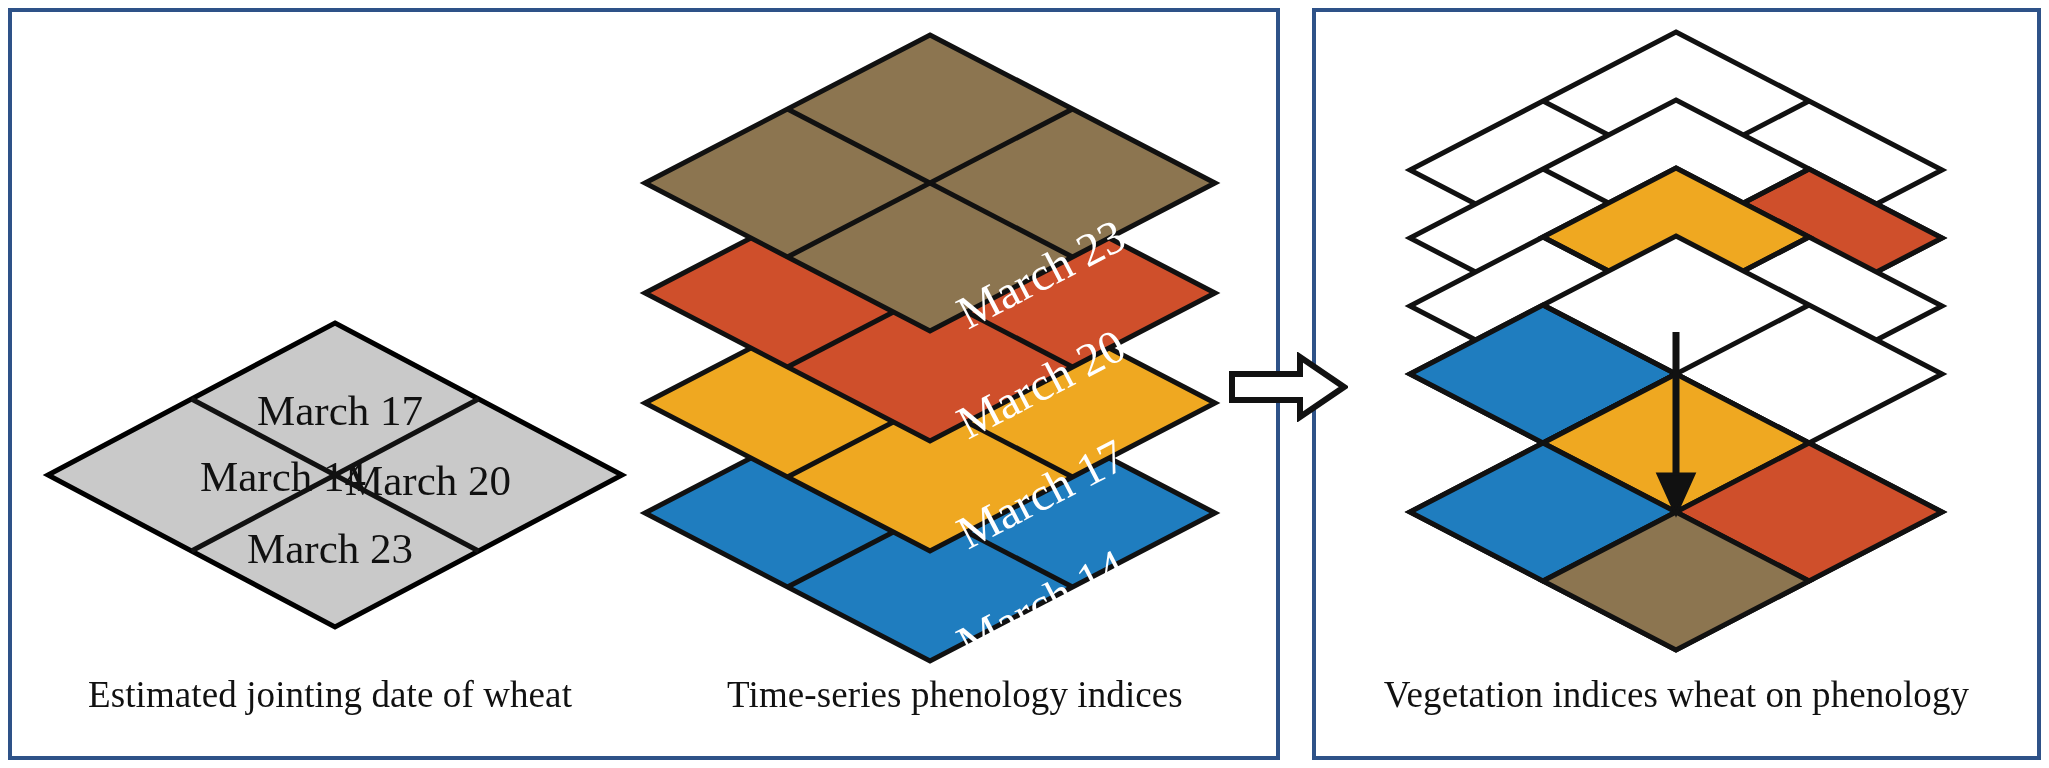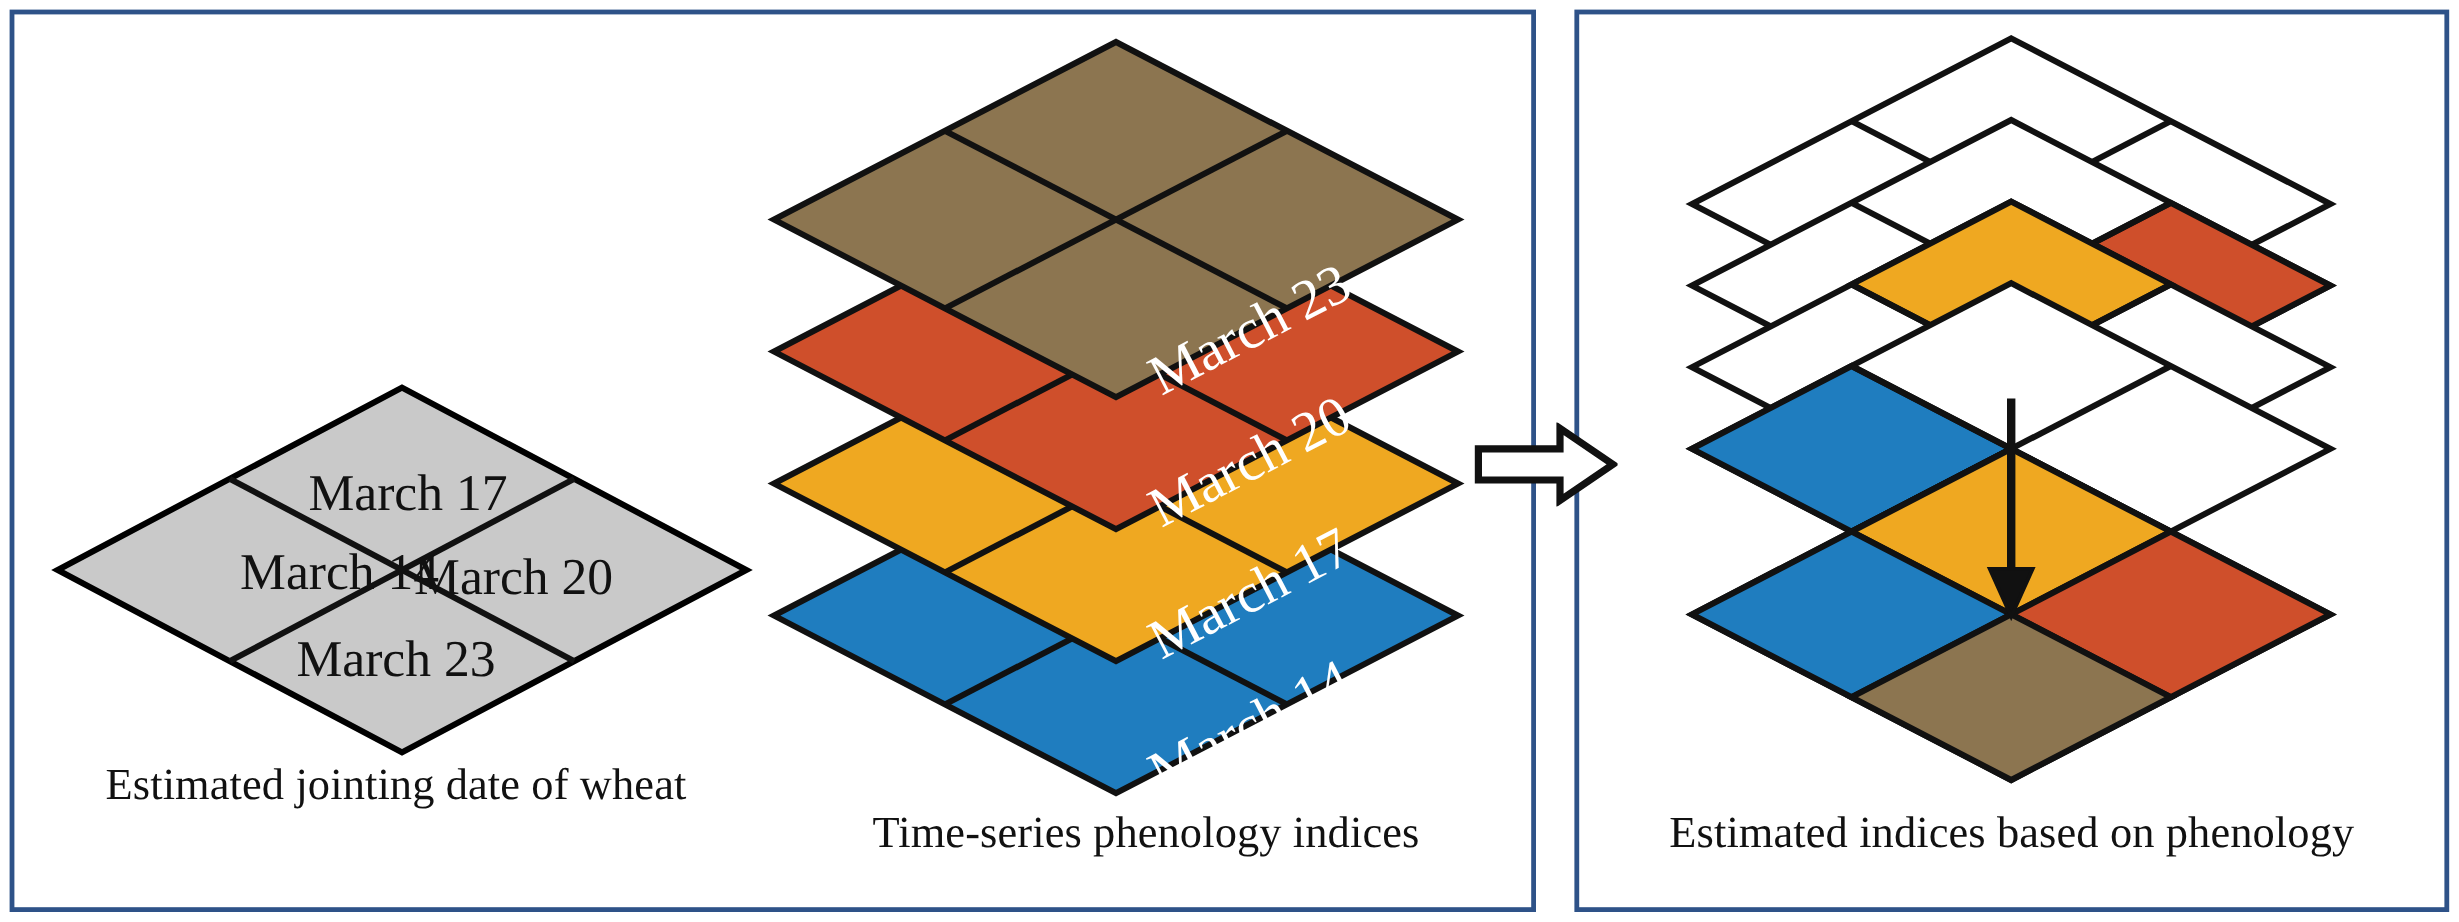--- a/index.html
+++ b/index.html
@@ -25,21 +25,21 @@
   
   .caption{
     position:absolute;
     text-align:center;
     color:#111111;
     font-size:37px;
     line-height:1.05;
     white-space:nowrap;
     letter-spacing:0.1px;
   }
-  #caption-left   {left:30px;  top:636px; width:600px;}
+  #caption-left   {left:30px;  top:676px; width:600px;}
   #caption-middle {left:660px; top:676px; width:590px;}
   #caption-right  {left:1322px;top:676px; width:709px;}
 
   
   .iso{
     position:absolute;
     transform-origin:50% 50%;
   }
   .iso svg{display:block;overflow:visible;}
 
@@ -159,15 +159,15 @@
 
       <g>
         <line x1="334" y1="310" x2="334" y2="470" stroke="#111111" stroke-width="7"></line>
         <polygon points="334,492 316,452 352,452" fill="#111111" stroke="#111111" stroke-width="3"></polygon>
       </g>
     </svg>
   </div>
 
   <div class="caption" id="caption-left">Estimated jointing date of wheat</div>
   <div class="caption" id="caption-middle">Time-series phenology indices</div>
-  <div class="caption" id="caption-right">Estimated indices based on phenology</div>
+  <div class="caption" id="caption-right">Vegetation indices wheat on phenology</div>
 
 </div>
 
 </body></html>

